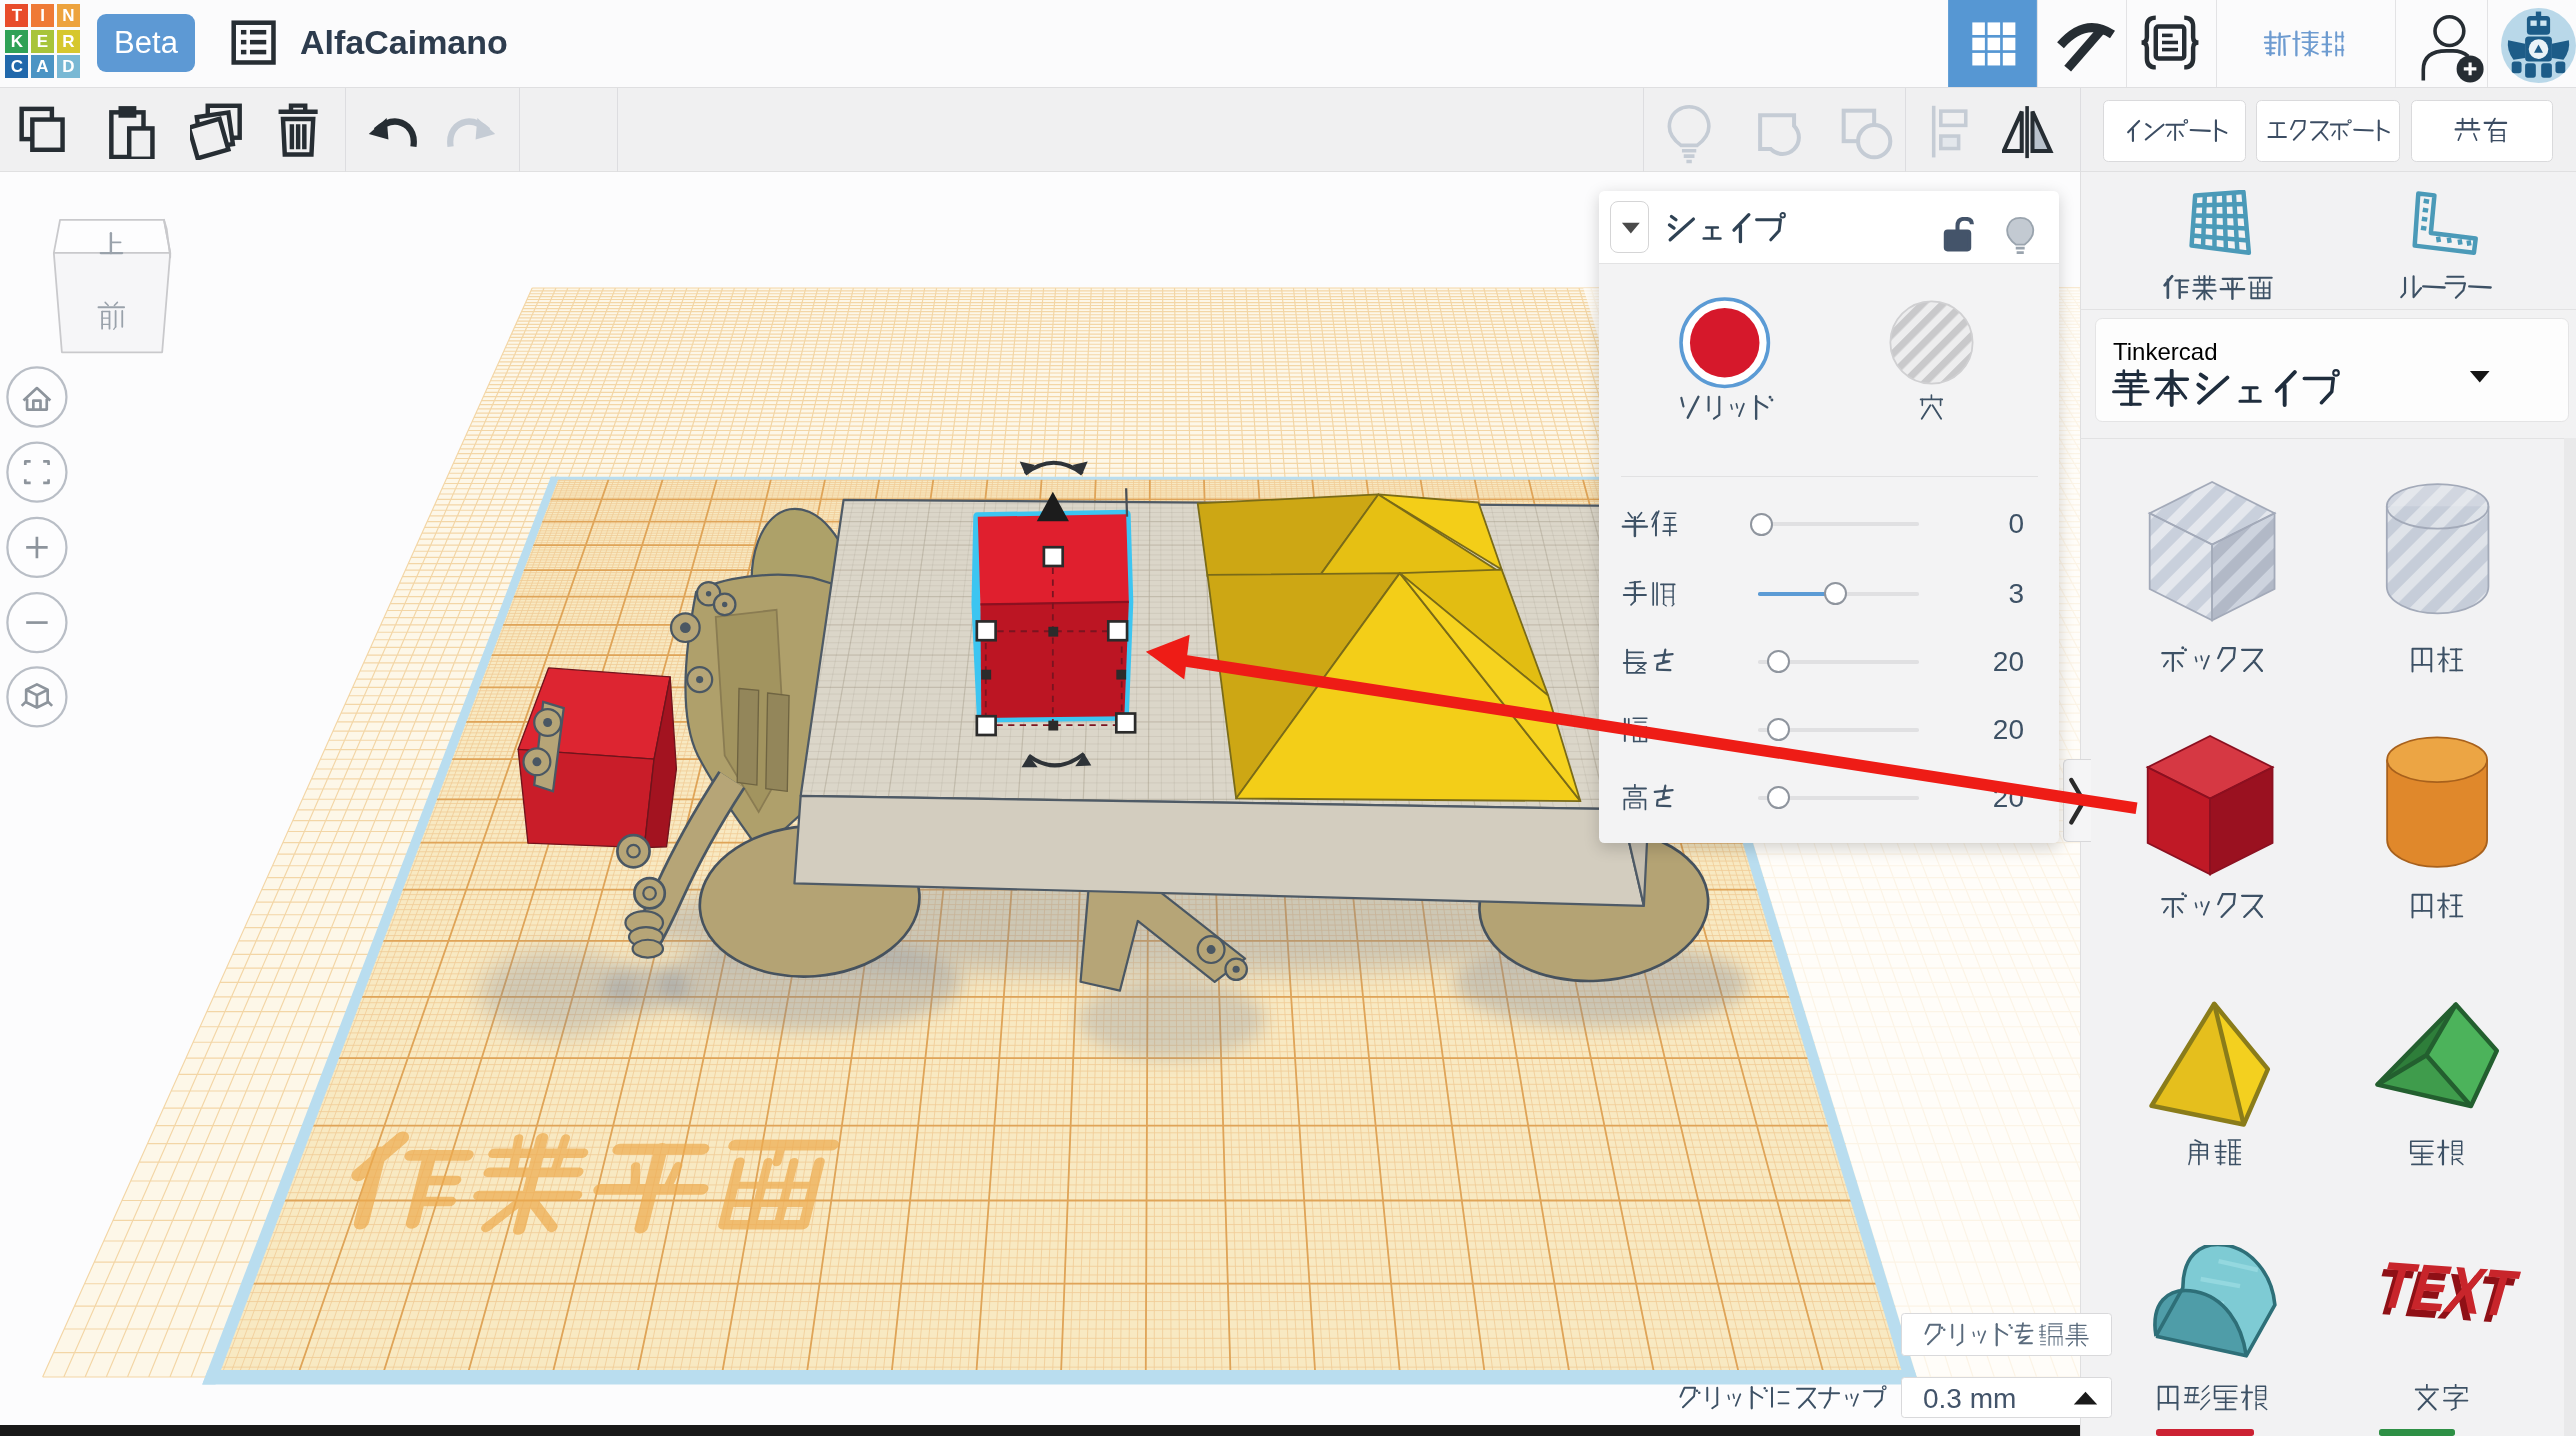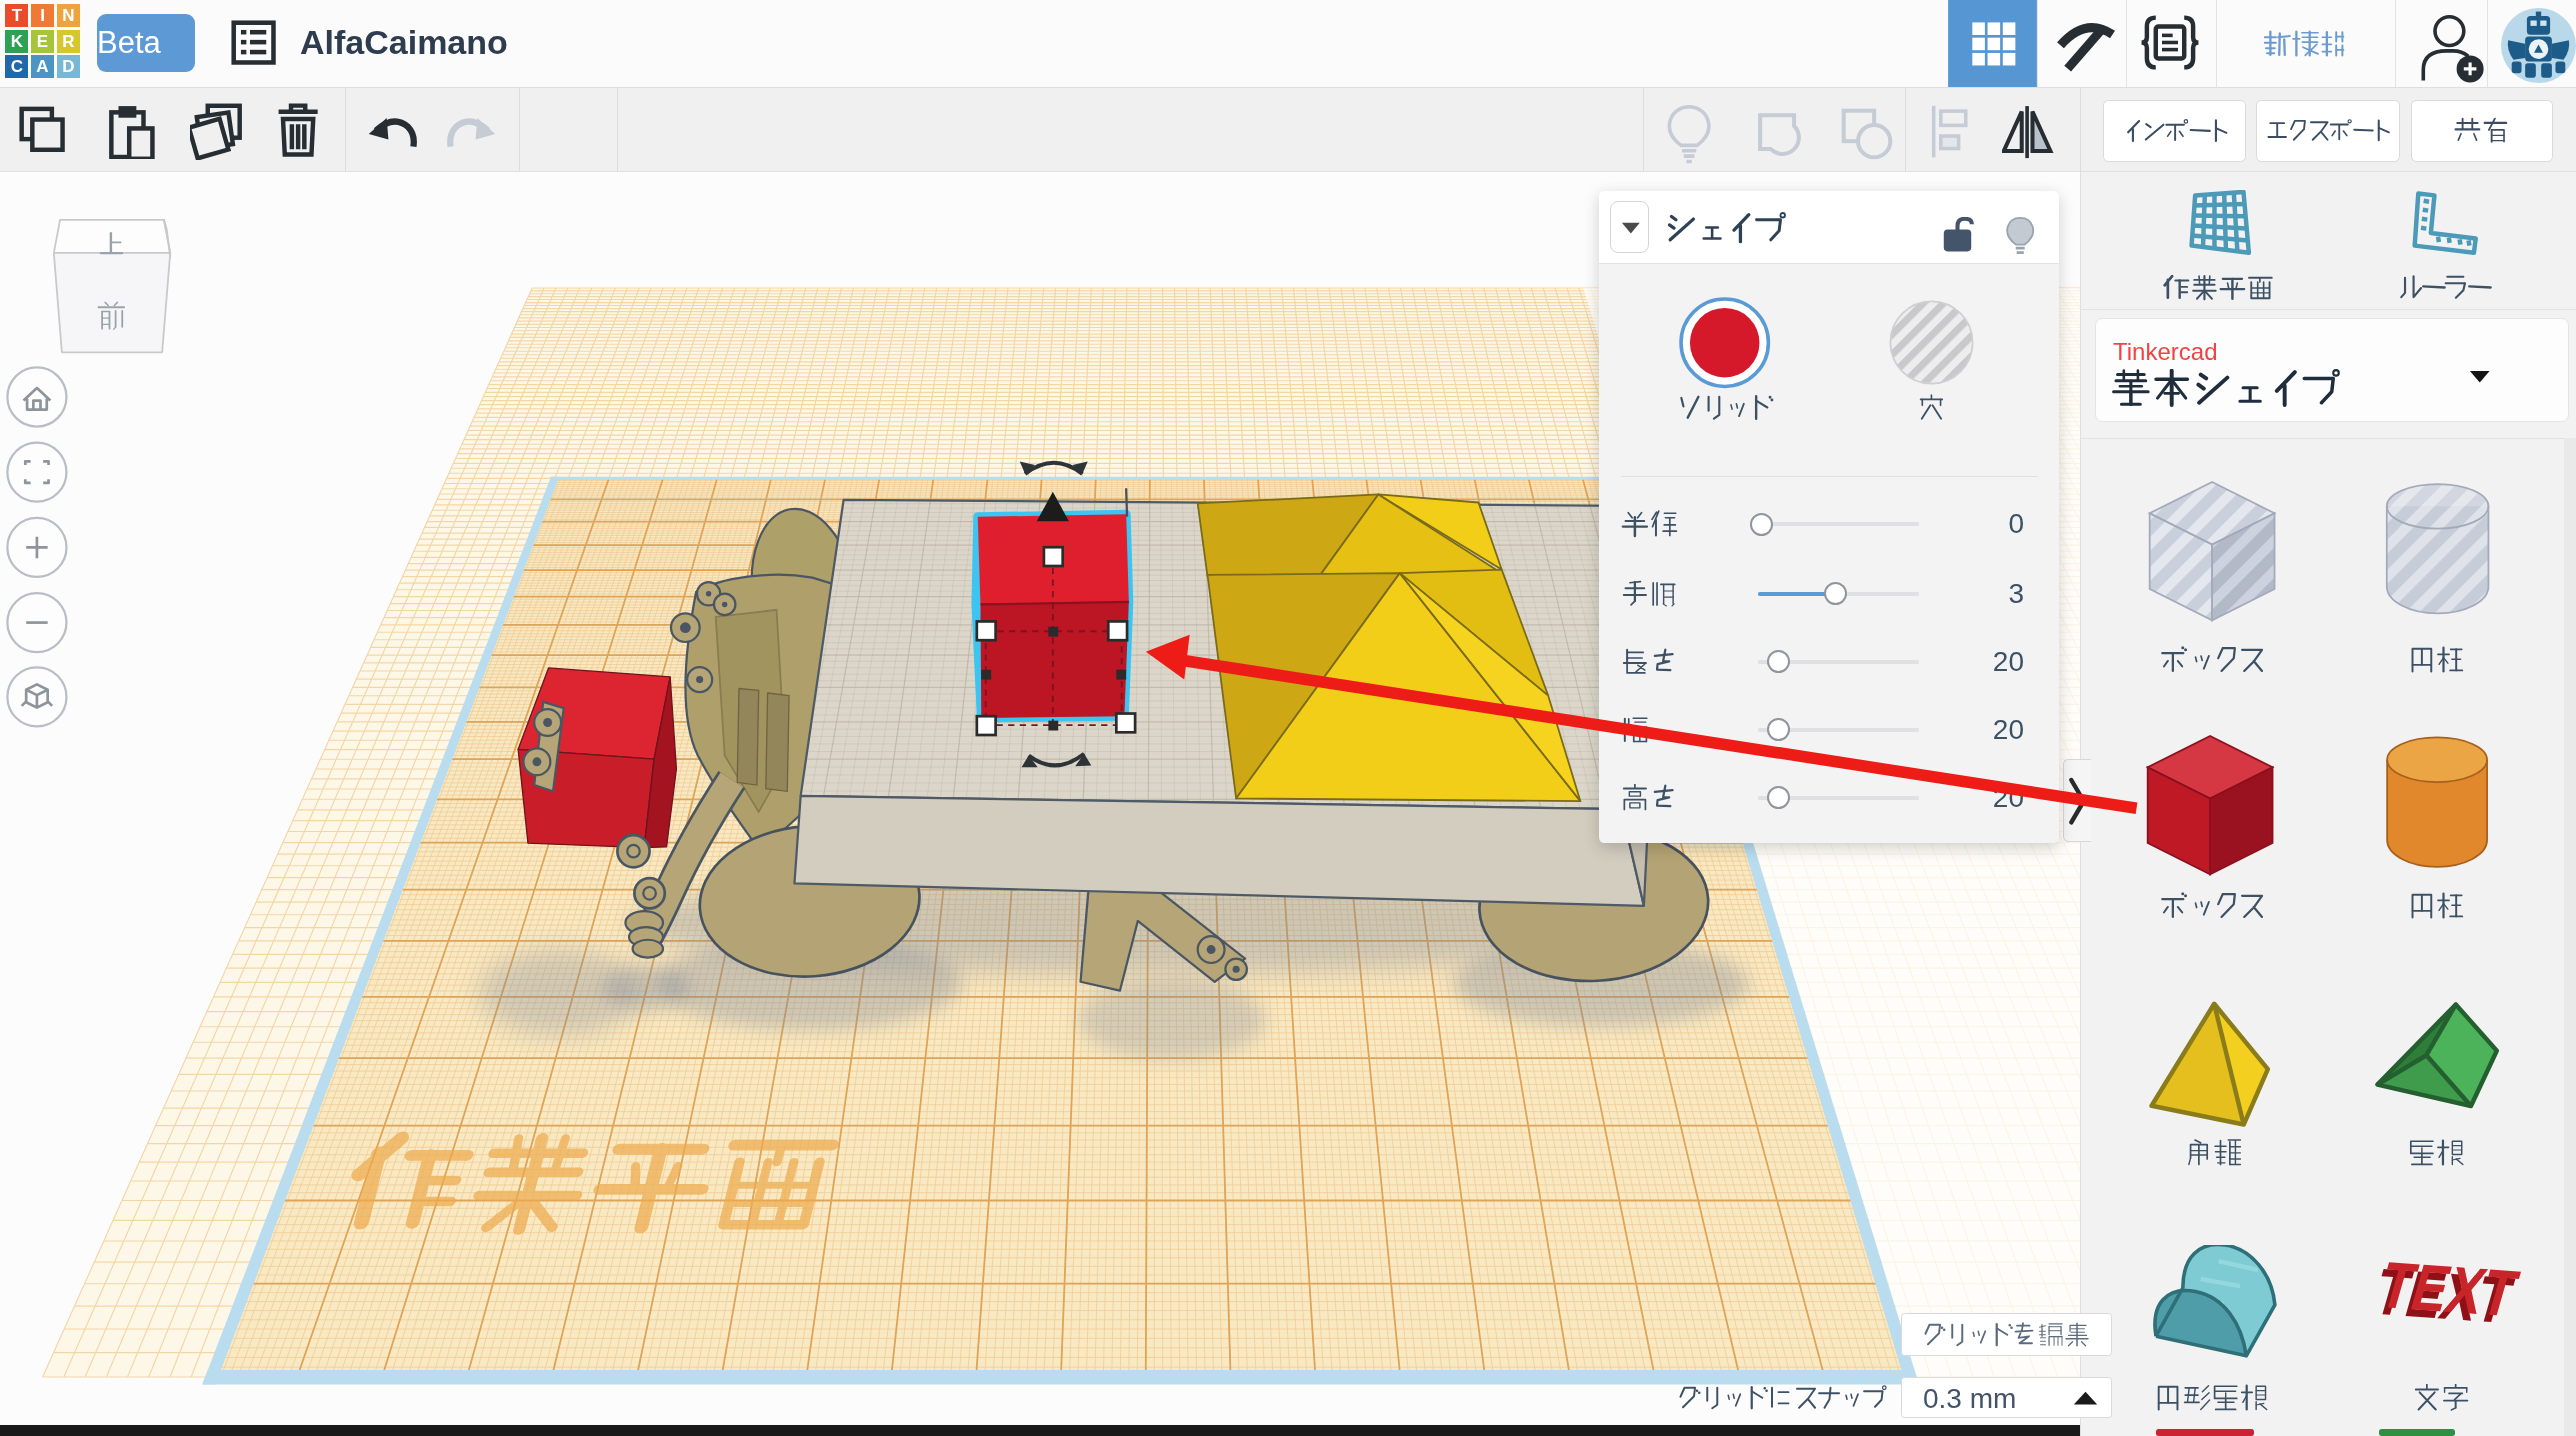--- a/index.html
+++ b/index.html
@@ -170,21 +170,21 @@
 <div class="abs" style="left:0;top:0;width:2576px;height:88px;background:#fbfbfc;border-bottom:0.9px solid #dfdfe1;z-index:10"></div>
 <div class="abs" style="left:5.4px;top:3.6px;width:23px;height:23px;background:#e84c2b;z-index:11;color:#fff;font-weight:bold;font-size:17px;text-align:center;line-height:24px">T</div>
 <div class="abs" style="left:31px;top:3.6px;width:23px;height:23px;background:#ef7a36;z-index:11;color:#fff;font-weight:bold;font-size:17px;text-align:center;line-height:24px">I</div>
 <div class="abs" style="left:57px;top:3.6px;width:23px;height:23px;background:#eda33e;z-index:11;color:#fff;font-weight:bold;font-size:17px;text-align:center;line-height:24px">N</div>
 <div class="abs" style="left:5.4px;top:29.5px;width:23px;height:23px;background:#2fa156;z-index:11;color:#fff;font-weight:bold;font-size:17px;text-align:center;line-height:24px">K</div>
 <div class="abs" style="left:31px;top:29.5px;width:23px;height:23px;background:#a8c43a;z-index:11;color:#fff;font-weight:bold;font-size:17px;text-align:center;line-height:24px">E</div>
 <div class="abs" style="left:57px;top:29.5px;width:23px;height:23px;background:#d6c72e;z-index:11;color:#fff;font-weight:bold;font-size:17px;text-align:center;line-height:24px">R</div>
 <div class="abs" style="left:5.4px;top:55px;width:23px;height:23px;background:#2168ab;z-index:11;color:#fff;font-weight:bold;font-size:17px;text-align:center;line-height:24px">C</div>
 <div class="abs" style="left:31px;top:55px;width:23px;height:23px;background:#4b94c4;z-index:11;color:#fff;font-weight:bold;font-size:17px;text-align:center;line-height:24px">A</div>
 <div class="abs" style="left:57px;top:55px;width:23px;height:23px;background:#79b8d4;z-index:11;color:#fff;font-weight:bold;font-size:17px;text-align:center;line-height:24px">D</div>
-<div class="abs" style="left:97px;top:14.3px;width:98px;height:58px;background:#5d99d4;border-radius:9px;z-index:11;color:#fff;font-size:31px;text-align:left;line-height:57px">Beta</div>
+<div class="abs" style="left:97px;top:14.3px;width:98px;height:58px;background:#5d99d4;border-radius:9px;z-index:11;color:#fff;font-size:31px;text-align:center;line-height:57px">Beta</div>
 <svg style="position:absolute;left:231px;top:19.7px;z-index:11" width="47" height="47" viewBox="0 0 52 52">
     <rect x="3" y="3" width="44" height="44" fill="none" stroke="#262d33" stroke-width="5"></rect>
     <rect x="11" y="11" width="6" height="5" fill="#262d33"></rect>
     <rect x="21" y="11" width="18" height="5" fill="#262d33"></rect>
     <rect x="11" y="22" width="6" height="5" fill="#262d33"></rect>
     <rect x="21" y="22" width="18" height="5" fill="#262d33"></rect>
     <rect x="11" y="33" width="6" height="5" fill="#262d33"></rect>
     <rect x="21" y="33" width="18" height="5" fill="#262d33"></rect>
   </svg>
 <div class="abs" style="left:300px;top:23px;z-index:11;font-size:34px;font-weight:bold;color:#2d3c4e">AlfaCaimano</div>
@@ -503,21 +503,21 @@
     </g>
   </svg>
 <div style="position:absolute;left:2397px;top:274px;width:99px;height:35px;z-index:21"><svg width="99" height="35" viewBox="0 0 111.0 39.0">
       <g fill="none" stroke="#3d5165" stroke-linecap="round">
         <path stroke-width="2.4" d="M9.0 4.2L9.0 21.0M9.0 21.0L4.8 25.8M18.6 2.4L18.6 25.8M18.6 25.8L27.0 15.6M56.4 3.0L74.4 3.0M54.6 10.2L76.2 10.2M76.2 10.2L74.4 18.0M74.4 18.0L66.0 26.4"></path>
         <path stroke-width="2.7" d="M29.4 13.8L53.4 15.0M81.0 13.8L105.0 15.0"></path>
       </g>
     </svg></div>
 <div class="abs" style="left:2080px;top:309px;width:496px;height:0.9px;background:#e2e2e3;z-index:21"></div>
 <div class="abs" style="left:2095px;top:318px;width:474px;height:104px;background:#fdfdfd;border:0.9px solid #e4e4e5;border-radius:7.2px;z-index:21"></div>
-<div class="abs" style="left:2113px;top:338px;z-index:22;font-size:24px;color:#ef4444">Tinkercad</div>
+<div class="abs" style="left:2113px;top:338px;z-index:22;font-size:24px;color:#000000">Tinkercad</div>
 <div style="position:absolute;left:2111px;top:369px;width:239px;height:51px;z-index:22"><svg width="239" height="51" viewBox="0 0 267.5 57.2">
       <g fill="none" stroke="#1f2d3d" stroke-linecap="round">
         <path stroke-width="3.4" d="M7.0 6.2L37.0 6.2M5.3 13.2L38.7 13.2M22.0 13.2L22.0 24.6M2.6 25.5L41.4 25.5M11.4 39.6L32.6 39.6M66.9 13.2L51.9 32.6M68.6 13.2L83.6 32.6M147.8 21.1L163.7 21.1M155.8 21.1L155.8 36.1M144.3 36.1L167.2 36.1"></path>
         <path stroke-width="2.9" d="M14.1 1.8L14.1 13.2M29.9 1.8L29.9 13.2M9.7 19.4L34.3 19.4M59.8 27.3L75.7 27.3"></path>
         <path stroke-width="3.9" d="M22.0 25.5L22.0 39.6M50.2 11.4L85.4 11.4M216.5 10.6L249.0 10.6M249.0 10.6L247.3 25.5M247.3 25.5L235.8 37.8"></path>
         <path stroke-width="4.4" d="M67.8 1.8L67.8 40.5M100.3 6.2L106.5 10.6M97.7 17.6L103.8 22.0M98.6 37.8L130.2 9.7M205.9 3.5L185.7 24.6M194.5 18.5L194.5 40.5"></path>
         <circle cx="252.1" cy="4.4" r="3.1" stroke-width="2.4"></circle>
       </g>
     </svg></div>
 <svg style="position:absolute;left:2469px;top:370px;z-index:22" width="21.5" height="14.3" viewBox="0 0 24 16">

